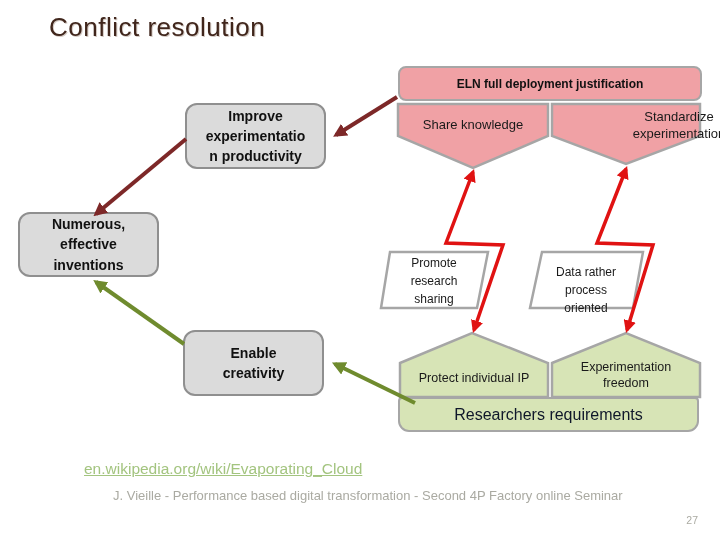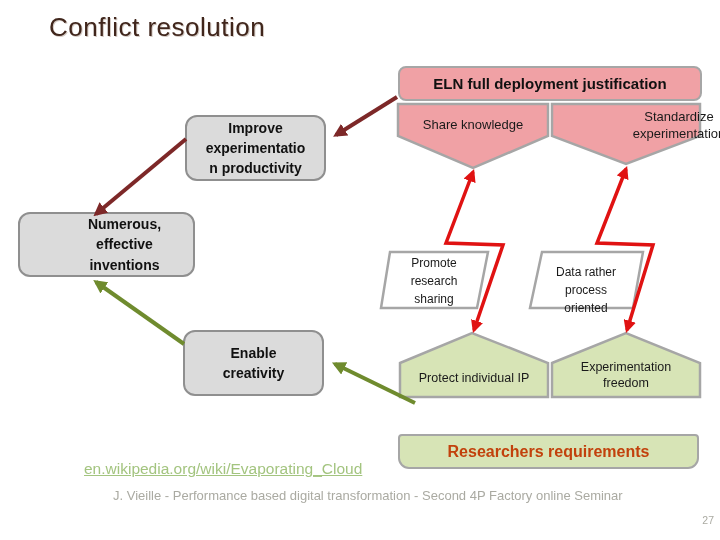--- a/index.html
+++ b/index.html
@@ -12,34 +12,34 @@
   #title{
     left:49px;top:12px;font-size:26px;color:var(--title);
     text-shadow:1px 1px 0 #d5cbc5;letter-spacing:.5px;z-index:1;
   }
   
   .graybox{
     background:var(--graybox);border:2.5px solid var(--borderdark);border-radius:12px;
     display:flex;align-items:center;justify-content:center;text-align:center;
     font-weight:bold;font-size:14px;line-height:1.45;color:#111;white-space:pre-line;z-index:1;
   }
-  #improve-box{left:185px;top:103px;width:137px;height:62px;margin-top:12px;}
-  #numerous-box{left:18px;top:212px;width:137px;height:61px;padding-left:36px;}
+  #improve-box{left:185px;top:103px;width:137px;height:62px;}
+  #numerous-box{left:18px;top:212px;width:137px;height:61px;}
   #enable-box{left:183px;top:330px;width:137px;height:62px;}
   #eln-header{
     left:398px;top:66px;width:300px;height:31px;
     background:var(--pink);border:2.5px solid var(--border);border-radius:8px;
     display:flex;align-items:center;justify-content:center;
-    font-weight:bold;font-size:15px;color:#111;z-index:1;
+    font-weight:bold;font-size:12px;color:#111;z-index:1;
   }
   #researchers-bar{
     left:398px;top:397px;width:297px;height:31px;
     background:var(--green);border:2.5px solid var(--border);border-radius:4px 4px 11px 11px;
     display:flex;align-items:center;justify-content:center;
-    font-weight:bold;font-size:16px;color:#c2410c;z-index:1;margin-top:37px;
+    font-weight:normal;font-size:16px;color:#0f172a;z-index:1;
   }
   
   #diagram-svg{left:0;top:0;z-index:2;pointer-events:none;}
   .shape-pink{fill:var(--pink);stroke:var(--border);stroke-width:2.5;}
   .shape-green{fill:var(--green);stroke:var(--border);stroke-width:2.5;}
   .shape-white{fill:#ffffff;stroke:var(--border);stroke-width:2.5;}
   .arrow-dr{stroke:var(--darkred);stroke-width:4;fill:none;}
   .arrow-ol{stroke:var(--olive);stroke-width:4;fill:none;}
   .arrow-rd{stroke:var(--red);stroke-width:3.5;fill:none;}
   
@@ -52,21 +52,21 @@
   #promote-label{left:382px;top:254px;width:104px;height:54px;font-size:12px;line-height:1.5;}
   #data-rather-label{left:532px;top:263px;width:108px;height:54px;font-size:12px;line-height:1.5;}
   #protect-label{left:400px;top:358px;width:148px;height:40px;font-size:12.5px;}
   #freedom-label{left:552px;top:352px;width:148px;height:46px;font-size:12.5px;line-height:1.3;}
   
   #wiki-link{
     left:84px;top:460px;font-size:15.5px;color:var(--link);
     text-decoration:underline;z-index:1;cursor:pointer;
   }
   #footer-text{left:113px;top:488px;font-size:13px;color:var(--footer);z-index:1;}
-  #page-number{left:688px;top:514px;width:26px;text-align:right;font-size:10.5px;color:var(--footer);z-index:1;}
+  #page-number{left:672px;top:514px;width:26px;text-align:right;font-size:10.5px;color:var(--footer);z-index:1;}
 </style>
 </head>
 <body>
 
 <div id="slide">
 
   <div id="title" class="abs">Conflict resolution</div>
 
   <div id="eln-header" class="abs">ELN full deployment justification</div>
   <div id="improve-box" class="abs graybox">Improve

